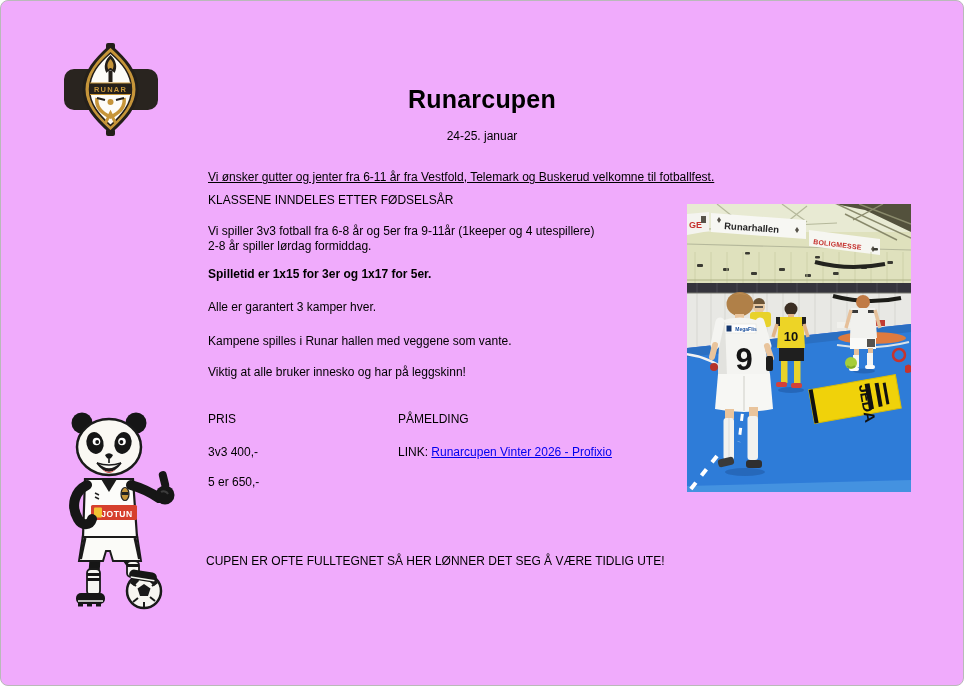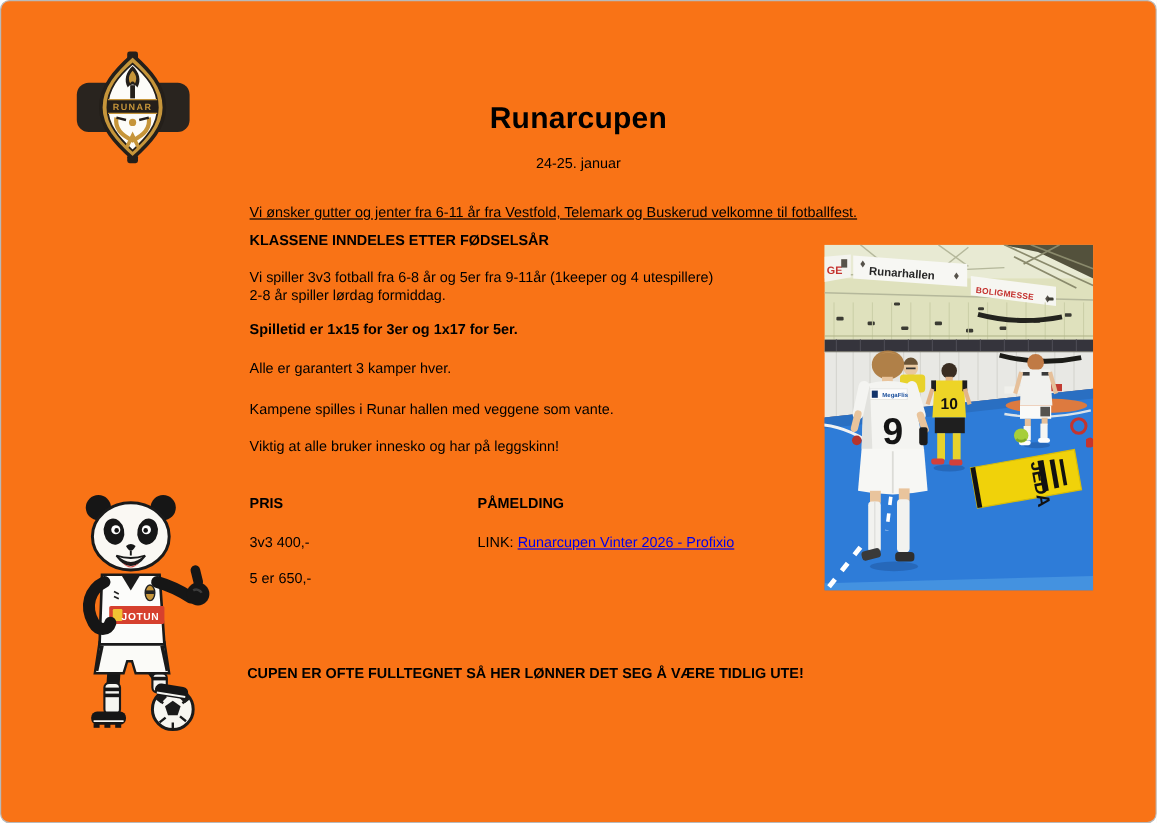--- a/index.html
+++ b/index.html
@@ -1,39 +1,39 @@
 <!DOCTYPE html>
 <html><head>
 <meta charset="utf-8">
 <style>
   html,body{margin:0;padding:0;background:#fff;}
   .page{
     position:relative;
     width:962px;height:684px;
-    background:#f97316;
+    background:#f0abfc;
     border:1px solid #b9b9b9;
     border-radius:8px;
     overflow:hidden;
     font-family:"Liberation Sans", sans-serif;
     color:#000;
   }
   .abs{position:absolute;}
   .title{
     left:0;top:84px;width:100%;
     text-align:center;
     font-size:25px;font-weight:700;
     letter-spacing:0.2px;
   }
   .date{
     left:0;top:128px;width:100%;
     text-align:center;
     font-size:12px;
   }
   .body-text{font-size:12px;line-height:15px;white-space:nowrap;}
-  .bold{font-weight:700;}
+  .bold{font-weight:400;}
   .link a{color:#0000EE;text-decoration:underline;}
   .link{font-size:12px;white-space:nowrap;}
   svg text{font-family:"Liberation Sans", sans-serif;}
 </style>
 </head>
 <body>
 
 <div class="page">
 
   <svg class="abs" style="left:60px;top:41px;" width="100" height="96" viewBox="0 0 100 96">

